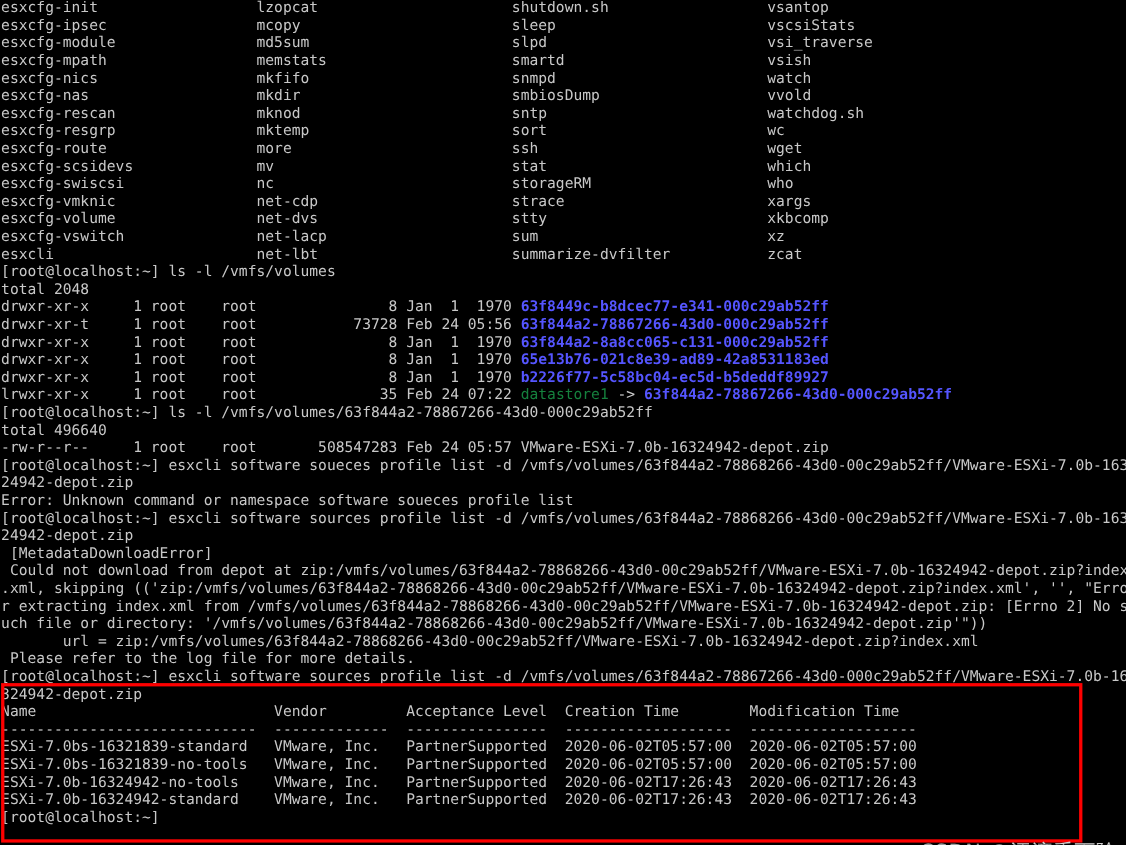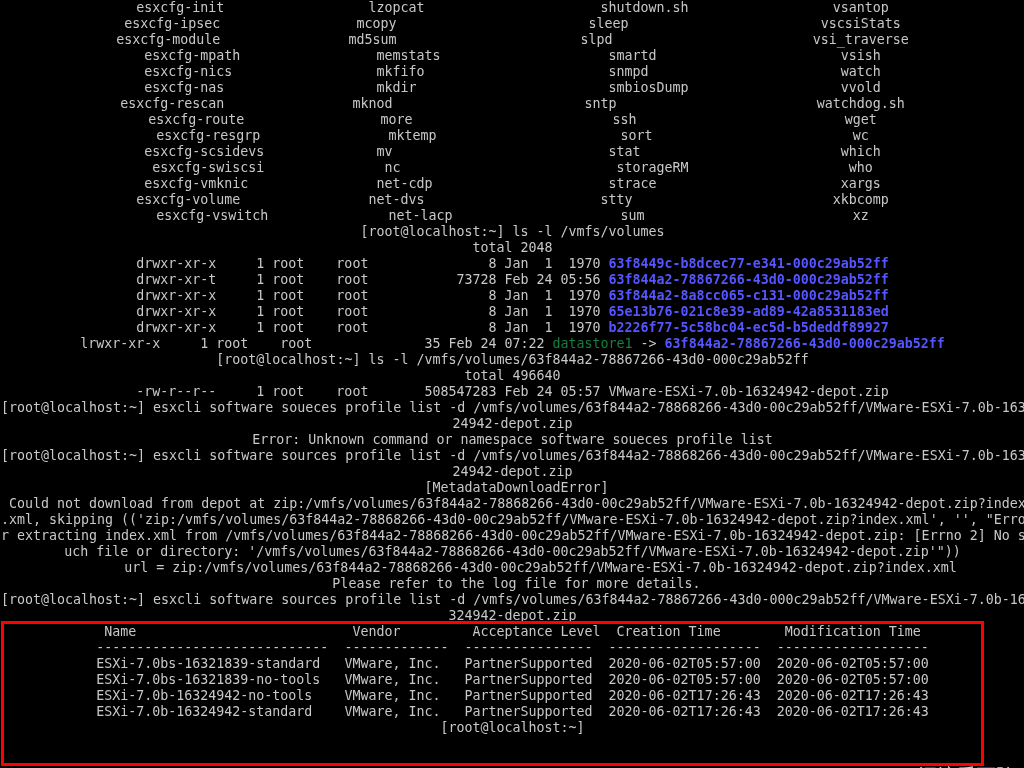--- a/index.html
+++ b/index.html
@@ -19,21 +19,20 @@
     width: 1024px;
     height: 768px;
     background: #000000;
     color: #c8c8c8;
     font-family: "DejaVu Sans Mono", "Liberation Mono", monospace;
     font-size: 13.3px;
     line-height: 16px;
     letter-spacing: 0px;
     box-sizing: border-box;
     padding: 0;
-    text-align: center;
   }
   .grid {
     position: relative;
     padding-left: 1px;
   }
   .line {
     height: 16px;
     white-space: pre;
     font-family: "DejaVu Sans Mono", "Liberation Mono", monospace;
     font-size: 13.3px;
@@ -83,27 +82,28 @@
 <div id="terminal">
   <div class="grid">
 
     <div class="line"><span>esxcfg-init                  lzopcat                      shutdown.sh                  vsantop</span></div>
     <div class="line"><span>esxcfg-ipsec                 mcopy                        sleep                        vscsiStats</span></div>
     <div class="line"><span>esxcfg-module                md5sum                       slpd                         vsi_traverse</span></div>
     <div class="line"><span>esxcfg-mpath                 memstats                     smartd                       vsish</span></div>
     <div class="line"><span>esxcfg-nics                  mkfifo                       snmpd                        watch</span></div>
     <div class="line"><span>esxcfg-nas                   mkdir                        smbiosDump                   vvold</span></div>
     <div class="line"><span>esxcfg-rescan                mknod                        sntp                         watchdog.sh</span></div>
+    <div class="line"><span>esxcfg-resgrp                mktemp                       sort                         wc</span></div>
     <div class="line"><span>esxcfg-route                 more                         ssh                          wget</span></div>
-    <div class="line"><span>esxcfg-resgrp                mktemp                       sort                         wc</span></div>
     <div class="line"><span>esxcfg-scsidevs              mv                           stat                         which</span></div>
     <div class="line"><span>esxcfg-swiscsi               nc                           storageRM                    who</span></div>
     <div class="line"><span>esxcfg-vmknic                net-cdp                      strace                       xargs</span></div>
     <div class="line"><span>esxcfg-volume                net-dvs                      stty                         xkbcomp</span></div>
     <div class="line"><span>esxcfg-vswitch               net-lacp                     sum                          xz</span></div>
+    <div class="line"><span>esxcli                       net-lbt                      summarize-dvfilter           zcat</span></div>
 
     <div class="line"><span>[root@localhost:~] ls -l /vmfs/volumes</span></div>
     <div class="line"><span>total 2048</span></div>
 
     <div class="line"><span class="plain">drwxr-xr-x     1 root    root               8 Jan  1  1970 </span><span class="blue">63f8449c-b8dcec77-e341-000c29ab52ff</span></div>
     <div class="line"><span class="plain">drwxr-xr-t     1 root    root           73728 Feb 24 05:56 </span><span class="blue">63f844a2-78867266-43d0-000c29ab52ff</span></div>
     <div class="line"><span class="plain">drwxr-xr-x     1 root    root               8 Jan  1  1970 </span><span class="blue">63f844a2-8a8cc065-c131-000c29ab52ff</span></div>
     <div class="line"><span class="plain">drwxr-xr-x     1 root    root               8 Jan  1  1970 </span><span class="blue">65e13b76-021c8e39-ad89-42a8531183ed</span></div>
     <div class="line"><span class="plain">drwxr-xr-x     1 root    root               8 Jan  1  1970 </span><span class="blue">b2226f77-5c58bc04-ec5d-b5deddf89927</span></div>
     <div class="line"><span class="plain">lrwxr-xr-x     1 root    root              35 Feb 24 07:22 </span><span class="cyan">datastore1</span><span class="plain"> -&gt; </span><span class="blue">63f844a2-78867266-43d0-000c29ab52ff</span></div>

